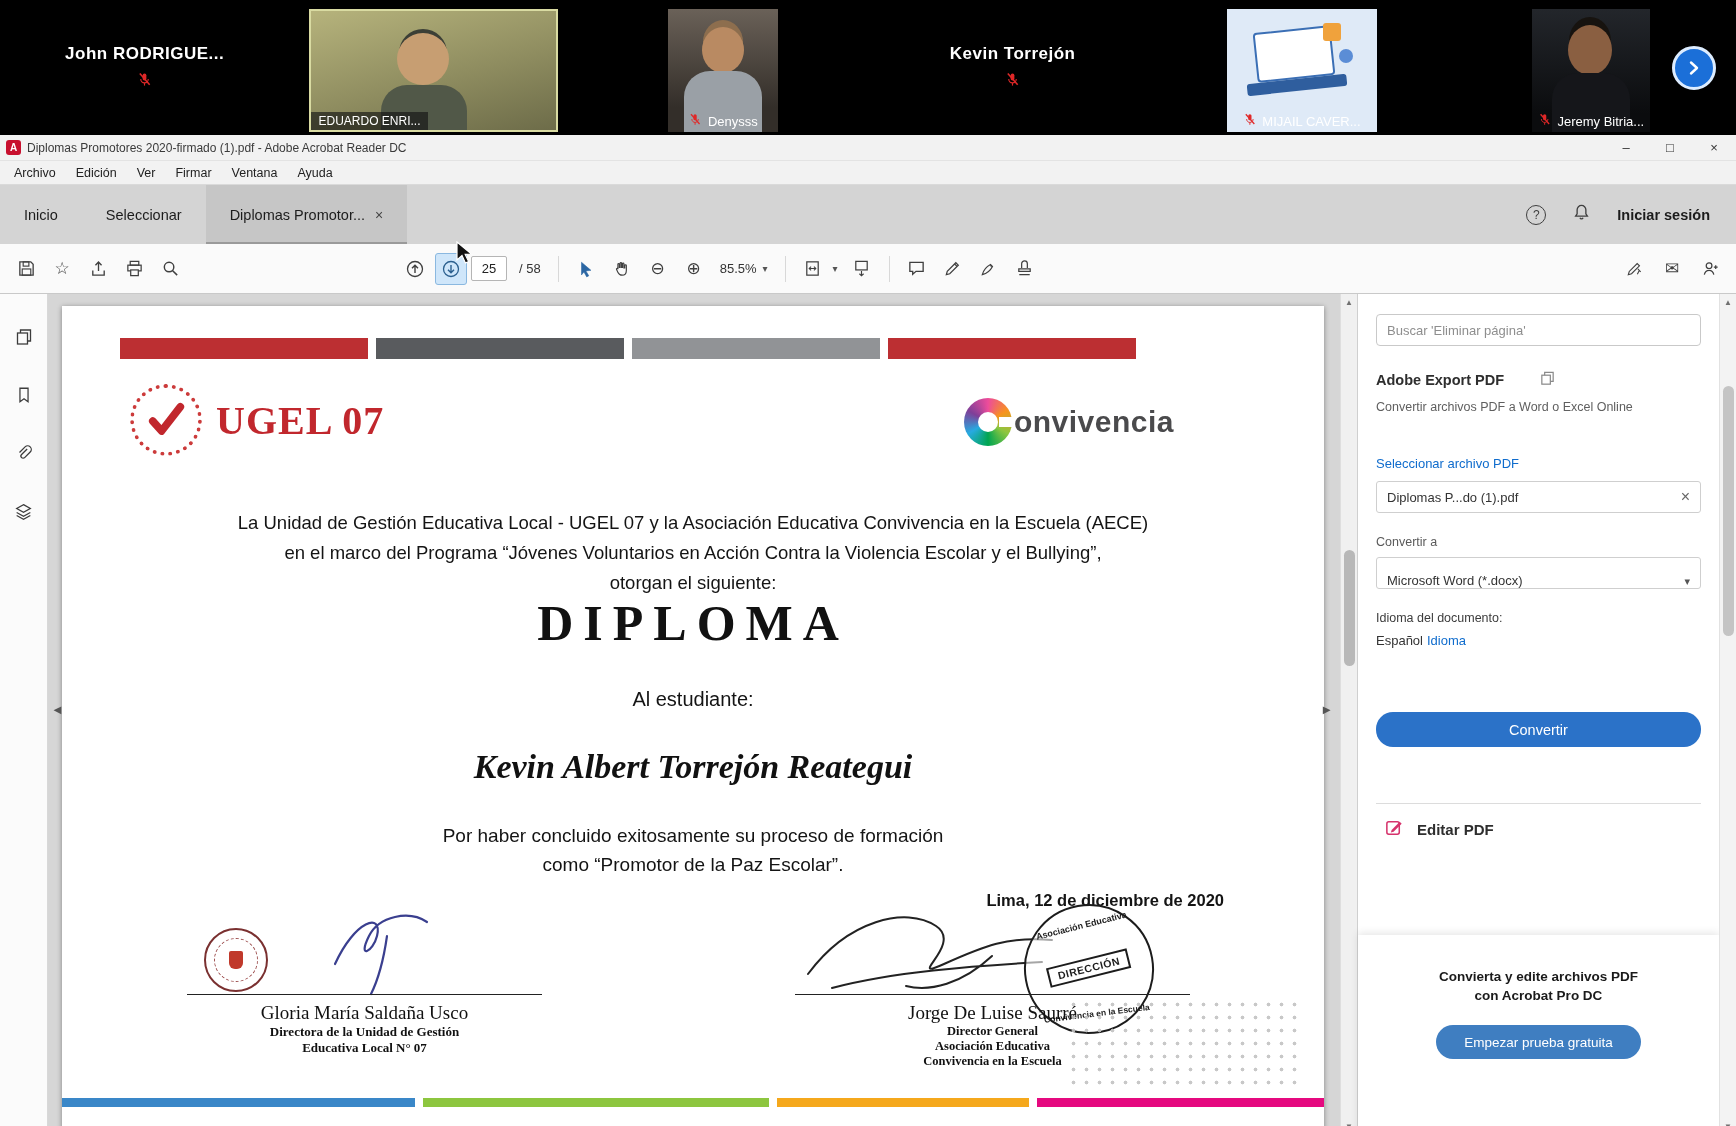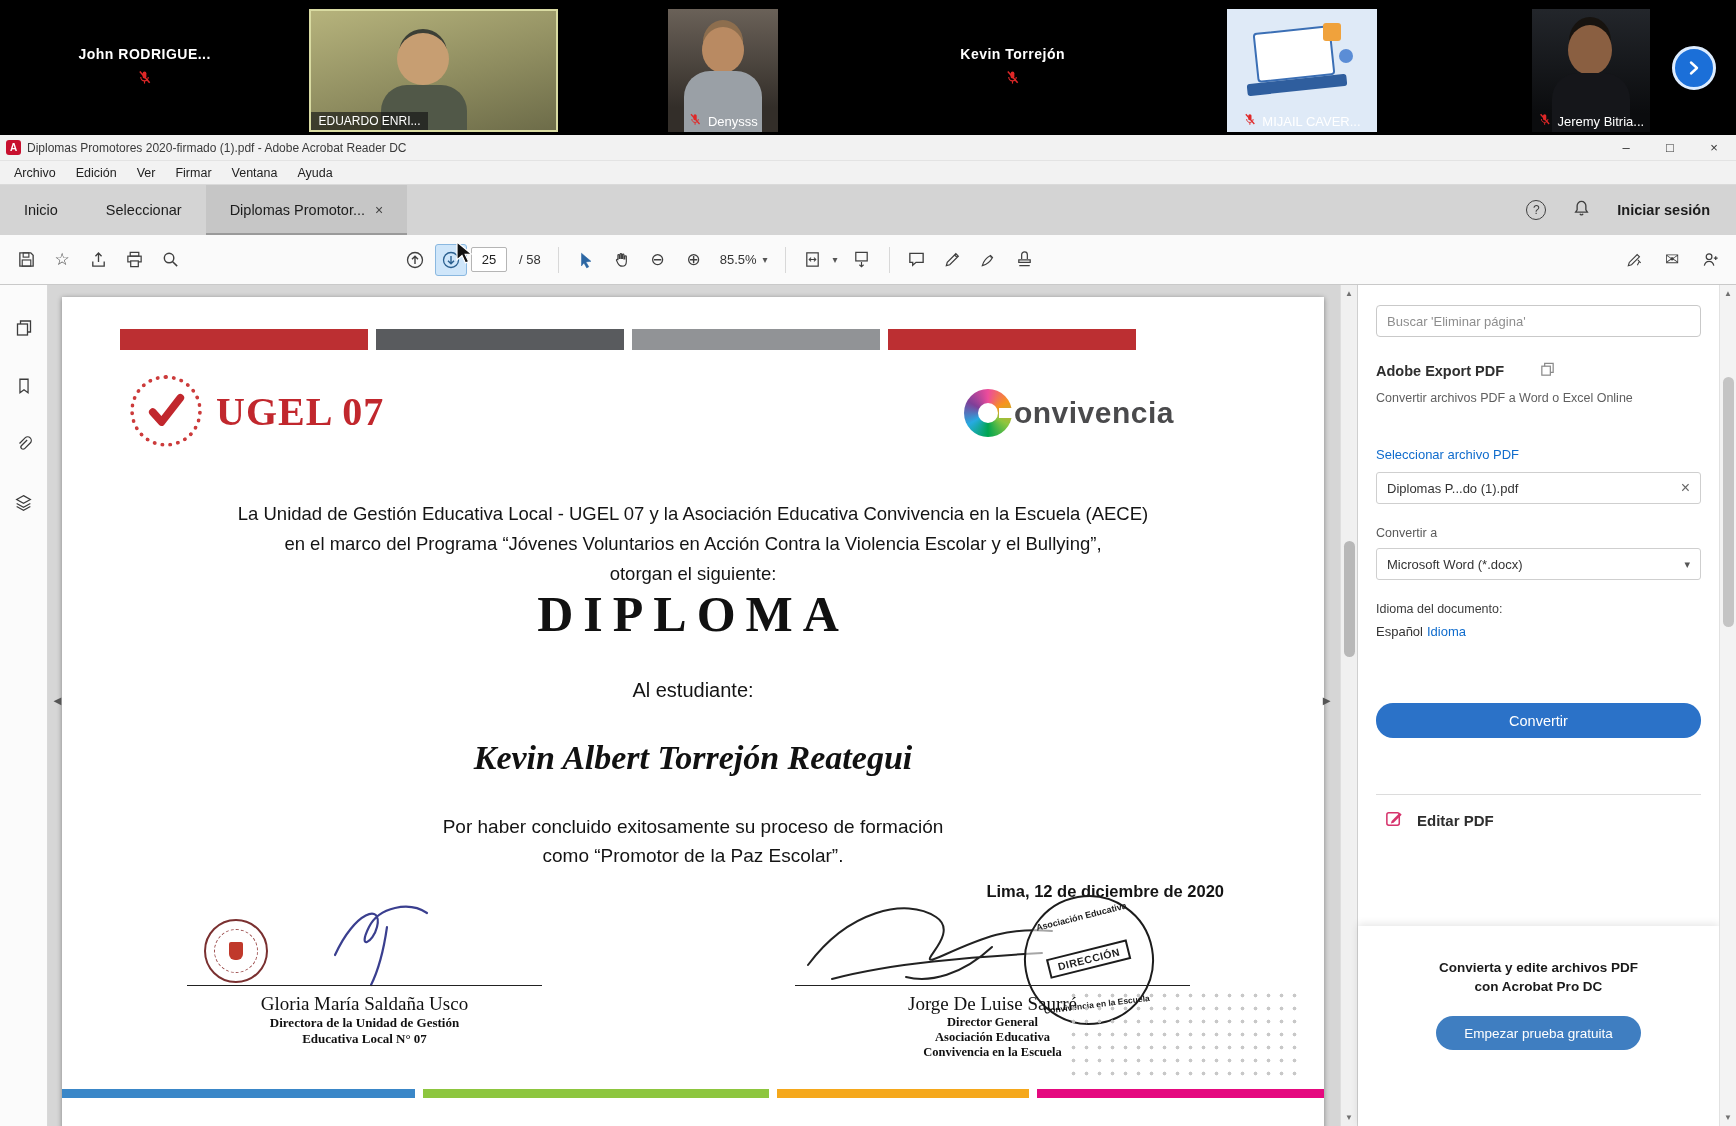--- a/index.html
+++ b/index.html
@@ -3,42 +3,42 @@
 <meta charset="utf-8">
 <style>
   * { box-sizing: border-box; margin: 0; padding: 0; }
   html,body { width:1736px; height:1126px; }
   body { font-family:"Liberation Sans", sans-serif; background:#fff; overflow:hidden; }
   .screen { position:relative; width:1736px; height:1126px; overflow:hidden; background:#fff; }
 
   
   .zoom-strip { height:135px; background:#000; display:flex; position:relative; }
   .ztile { flex:1; position:relative; display:flex; align-items:center; justify-content:center; overflow:hidden; }
-  .zname-big { color:#fff; font-size:14px; font-weight:bold; letter-spacing:.5px; text-align:center; }
+  .zname-big { color:#fff; font-size:17px; font-weight:bold; letter-spacing:.5px; text-align:center; }
   .zcol { display:flex; flex-direction:column; align-items:center; gap:8px; }
   .zvideo { position:relative; height:123px; margin-top:6px; overflow:hidden; }
   .zlabel { position:absolute; left:0; bottom:0; background:rgba(20,20,20,.65); color:#fff; font-size:12px; padding:2px 7px; display:flex; align-items:center; gap:5px; white-space:nowrap; }
   .zlabel-out { position:absolute; bottom:6px; color:#fff; font-size:13px; display:flex; align-items:center; gap:6px; }
   .head { position:absolute; border-radius:50%; }
   .torso { position:absolute; border-radius:26px 26px 0 0; }
   .znext { position:absolute; right:20px; top:50%; transform:translateY(-50%); width:44px; height:44px; border-radius:50%; background:#1b6fd8; border:3px solid #dcecff; display:flex; align-items:center; justify-content:center; cursor:pointer; }
 
   
   .titlebar { height:26px; background:#f2f2f2; display:flex; align-items:center; padding-left:6px; border-bottom:1px solid #e3e3e3; }
   .acro-ico { width:15px; height:15px; background:#c8102e; border-radius:3px; color:#fff; font-size:10px; font-weight:bold; display:flex; align-items:center; justify-content:center; margin-right:6px; }
   .tb-title { font-size:12px; color:#3a3a3a; }
   .win-controls { margin-left:auto; display:flex; height:100%; }
   .win-btn { width:44px; height:100%; display:flex; align-items:center; justify-content:center; font-size:13px; color:#333; cursor:pointer; }
 
   
   .menubar { height:24px; background:#f2f2f2; border-bottom:1px solid #dadada; display:flex; align-items:center; gap:4px; padding-left:6px; }
   .menu-item { font-size:12.5px; color:#222; padding:2px 8px; cursor:pointer; }
 
   
-  .tabbar { height:50px; background:#d4d4d4; display:flex; align-items:stretch; }
+  .tabbar { height:59px; background:#d4d4d4; display:flex; align-items:stretch; }
   .tab { display:flex; align-items:center; gap:10px; padding:0 24px; font-size:14.5px; color:#1c1c1c; cursor:pointer; }
   .tab.active { background:#c6c6c6; box-shadow:inset 0 -2px 0 #9a9a9a; }
   .tab-close { font-size:14px; color:#444; }
   .tabbar-right { margin-left:auto; display:flex; align-items:center; gap:26px; padding-right:26px; }
   .help-circle { width:20px; height:20px; border:1.6px solid #3f3f3f; border-radius:50%; display:flex; align-items:center; justify-content:center; font-size:12px; color:#3f3f3f; cursor:pointer; }
   .signin { font-size:14.5px; color:#1c1c1c; font-weight:600; cursor:pointer; }
 
   
   .toolbar { height:50px; background:#fafafa; border-bottom:1px solid #c9c9c9; display:flex; align-items:center; padding:0 10px; gap:4px; position:relative; }
   .tbtn { width:32px; height:32px; display:flex; align-items:center; justify-content:center; border-radius:3px; color:#3f3f3f; font-size:17px; cursor:pointer; flex:none; }
@@ -119,21 +119,21 @@
   .tool-row { margin-top:24px; display:flex; align-items:center; gap:12px; padding:12px 8px; background:#f3f8fd; border-radius:4px; cursor:pointer; }
   .tool-row-title { font-size:15px; font-weight:bold; color:#2e2e2e; flex:1; }
   .adobe-export { margin-top:24px; display:flex; align-items:center; }
   .adobe-export span { font-size:14.5px; font-weight:bold; color:#2e2e2e; flex:1; }
   .export-desc { margin-top:10px; font-size:12.5px; color:#5f5f5f; }
   .sel-link { margin-top:42px; font-size:13px; color:#0f6ccd; cursor:pointer; }
   .file-box { margin-top:10px; height:32px; border:1px solid #cfcfcf; border-radius:3px; display:flex; align-items:center; padding:0 10px; }
   .file-box span.fname { font-size:13px; color:#333; flex:1; }
   .file-x { font-size:16px; color:#666; cursor:pointer; }
   .small-label { margin-top:22px; font-size:12.5px; color:#5a5a5a; }
-  .select-box { margin-top:8px; height:32px; border:1px solid #cfcfcf; border-radius:3px; display:flex; align-items:center; padding:0 10px; cursor:pointer; }
+  .select-box { margin-top:8px; height:32px; border:1px solid #cfcfcf; border-radius:3px; display:flex; align-items:flex-end; padding:0 10px; cursor:pointer; }
   .select-box span.val { font-size:13px; color:#333; flex:1; }
   .lang-row { margin-top:8px; display:flex; gap:4px; font-size:13px; }
   .lang-val { color:#333; }
   .lang-change { color:#0f6ccd; cursor:pointer; }
   .convert-btn { margin-top:64px; width:100%; height:35px; background:#2b72c8; border:none; border-radius:17px; color:#fff; font-size:14.5px; font-family:"Liberation Sans", sans-serif; cursor:pointer; }
   .panel-divider { margin-top:56px; border-top:1px solid #dcdcdc; }
   .edit-row { display:flex; align-items:center; gap:12px; padding:13px 8px; cursor:pointer; }
   .edit-row span { font-size:15px; color:#2e2e2e; font-weight:bold; }
   .promo { position:absolute; left:0; right:0; bottom:0; height:200px; background:#fff; box-shadow:0 -2px 8px rgba(0,0,0,.10); text-align:center; padding-top:32px; }
   .promo-text { font-size:13.5px; font-weight:bold; color:#1a1a1a; line-height:19px; }

